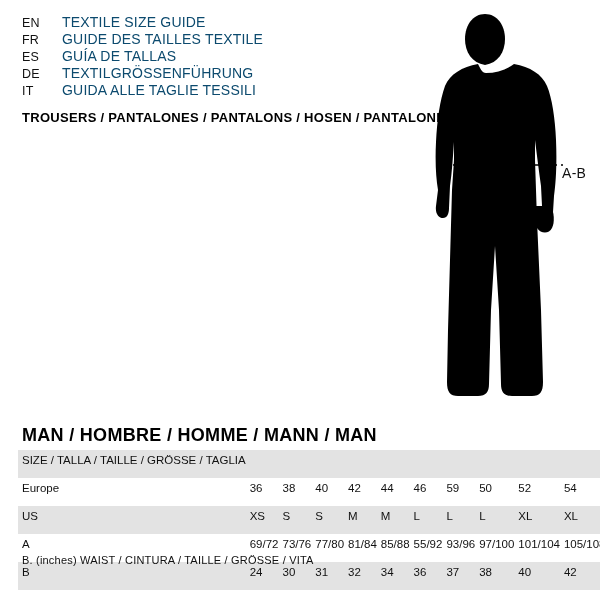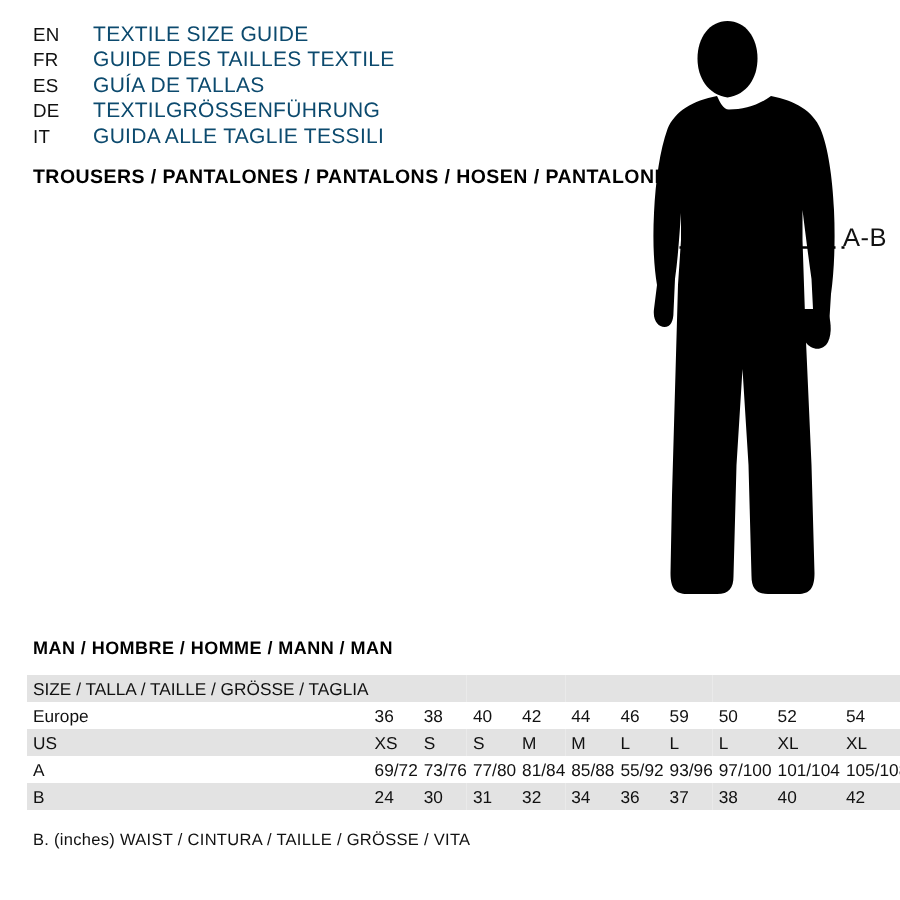--- a/index.html
+++ b/index.html
@@ -65,47 +65,47 @@
     top: 10px;
     width: 200px;
     height: 400px;
   }
   .figure-svg {
     display: block;
   }
   .ab-label {
     position: absolute;
     left: 162px;
-    top: 139px;
-    font-size: 17px;
+    top: 155px;
+    font-size: 14px;
     color: #111;
     letter-spacing: 0.3px;
   }
 
   
   .table-title {
     position: absolute;
     left: 22px;
     top: 425px;
-    font-size: 12px;
+    font-size: 18px;
     font-weight: bold;
     letter-spacing: 0.3px;
     color: #000;
   }
   table.size-table {
     position: absolute;
     left: 18px;
     top: 450px;
     width: 564px;
     border-collapse: collapse;
     font-size: 11.5px;
     color: #111;
   }
   table.size-table td {
-    padding: 2px 0 0 4px;
+    padding: 2px 0 10px 4px;
     height: 16px;
     white-space: nowrap;
   }
   table.size-table tr.shaded {
     background: #e3e3e3;
   }
   table.size-table td.label-col {
     width: 95px;
   }
   table.size-table td.val {

